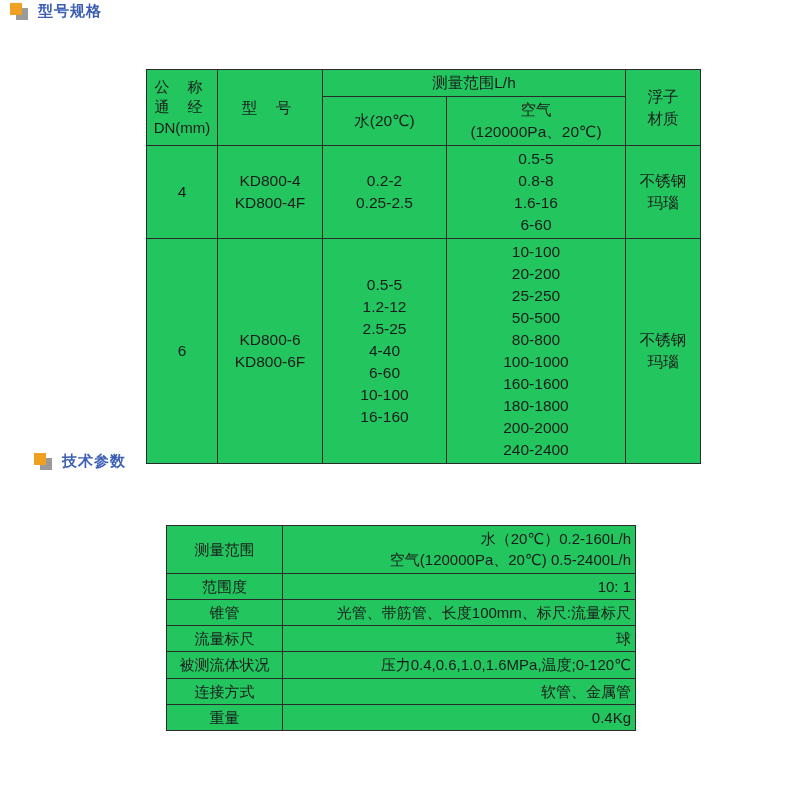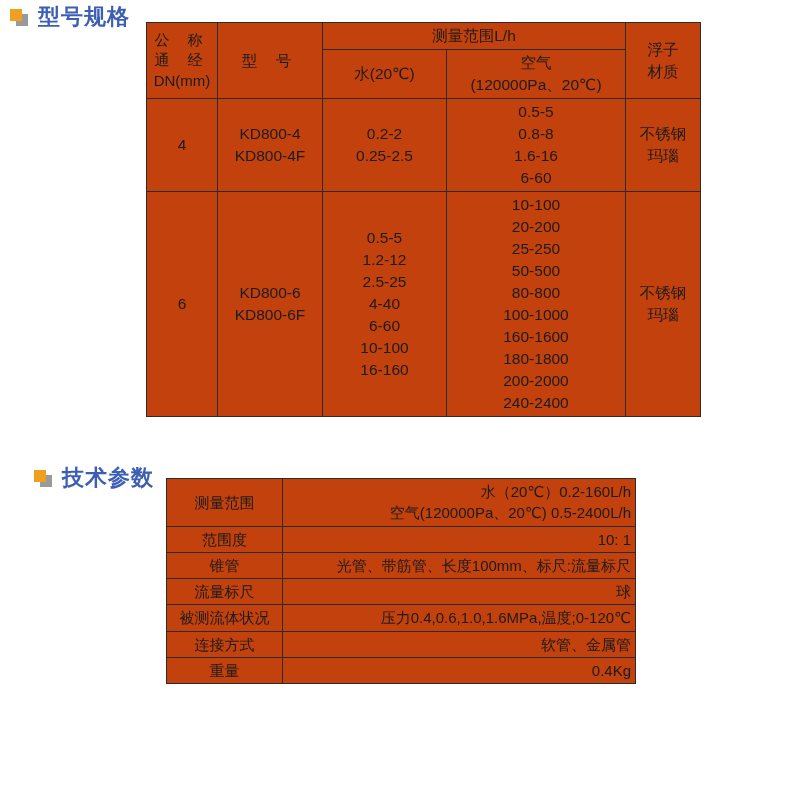--- a/index.html
+++ b/index.html
@@ -39,35 +39,36 @@
   .bullet-icon .sq-orange {
     position: absolute;
     left: 0px;
     top: 0px;
     width: 12px;
     height: 12px;
     background: #f0a020;
   }
   .section-title {
     color: #3c5fb4;
-    font-size: 22px;
+    font-size: 15px;
     font-weight: bold;
     letter-spacing: 1px;
     white-space: nowrap;
   }
 
   #heading-1 { position: absolute; left: 10px; top: 2px; }
-  #heading-2 { position: absolute; left: 34px; top: 463px; }
+  #heading-2 { position: absolute; left: 34px; top: 452px; }
 
   
   table.spec-table {
     position: absolute;
     border-collapse: collapse;
-    background: #c2410c;
+    background: #22c55e;
     table-layout: fixed;
+    margin-top: 47px;
   }
   table.spec-table td,
   table.spec-table th {
     border: 1.5px solid #2b2b2b;
     font-weight: normal;
     color: #1c1c1c;
     padding: 2px 4px;
     vertical-align: middle;
     line-height: 1.42;
   }

